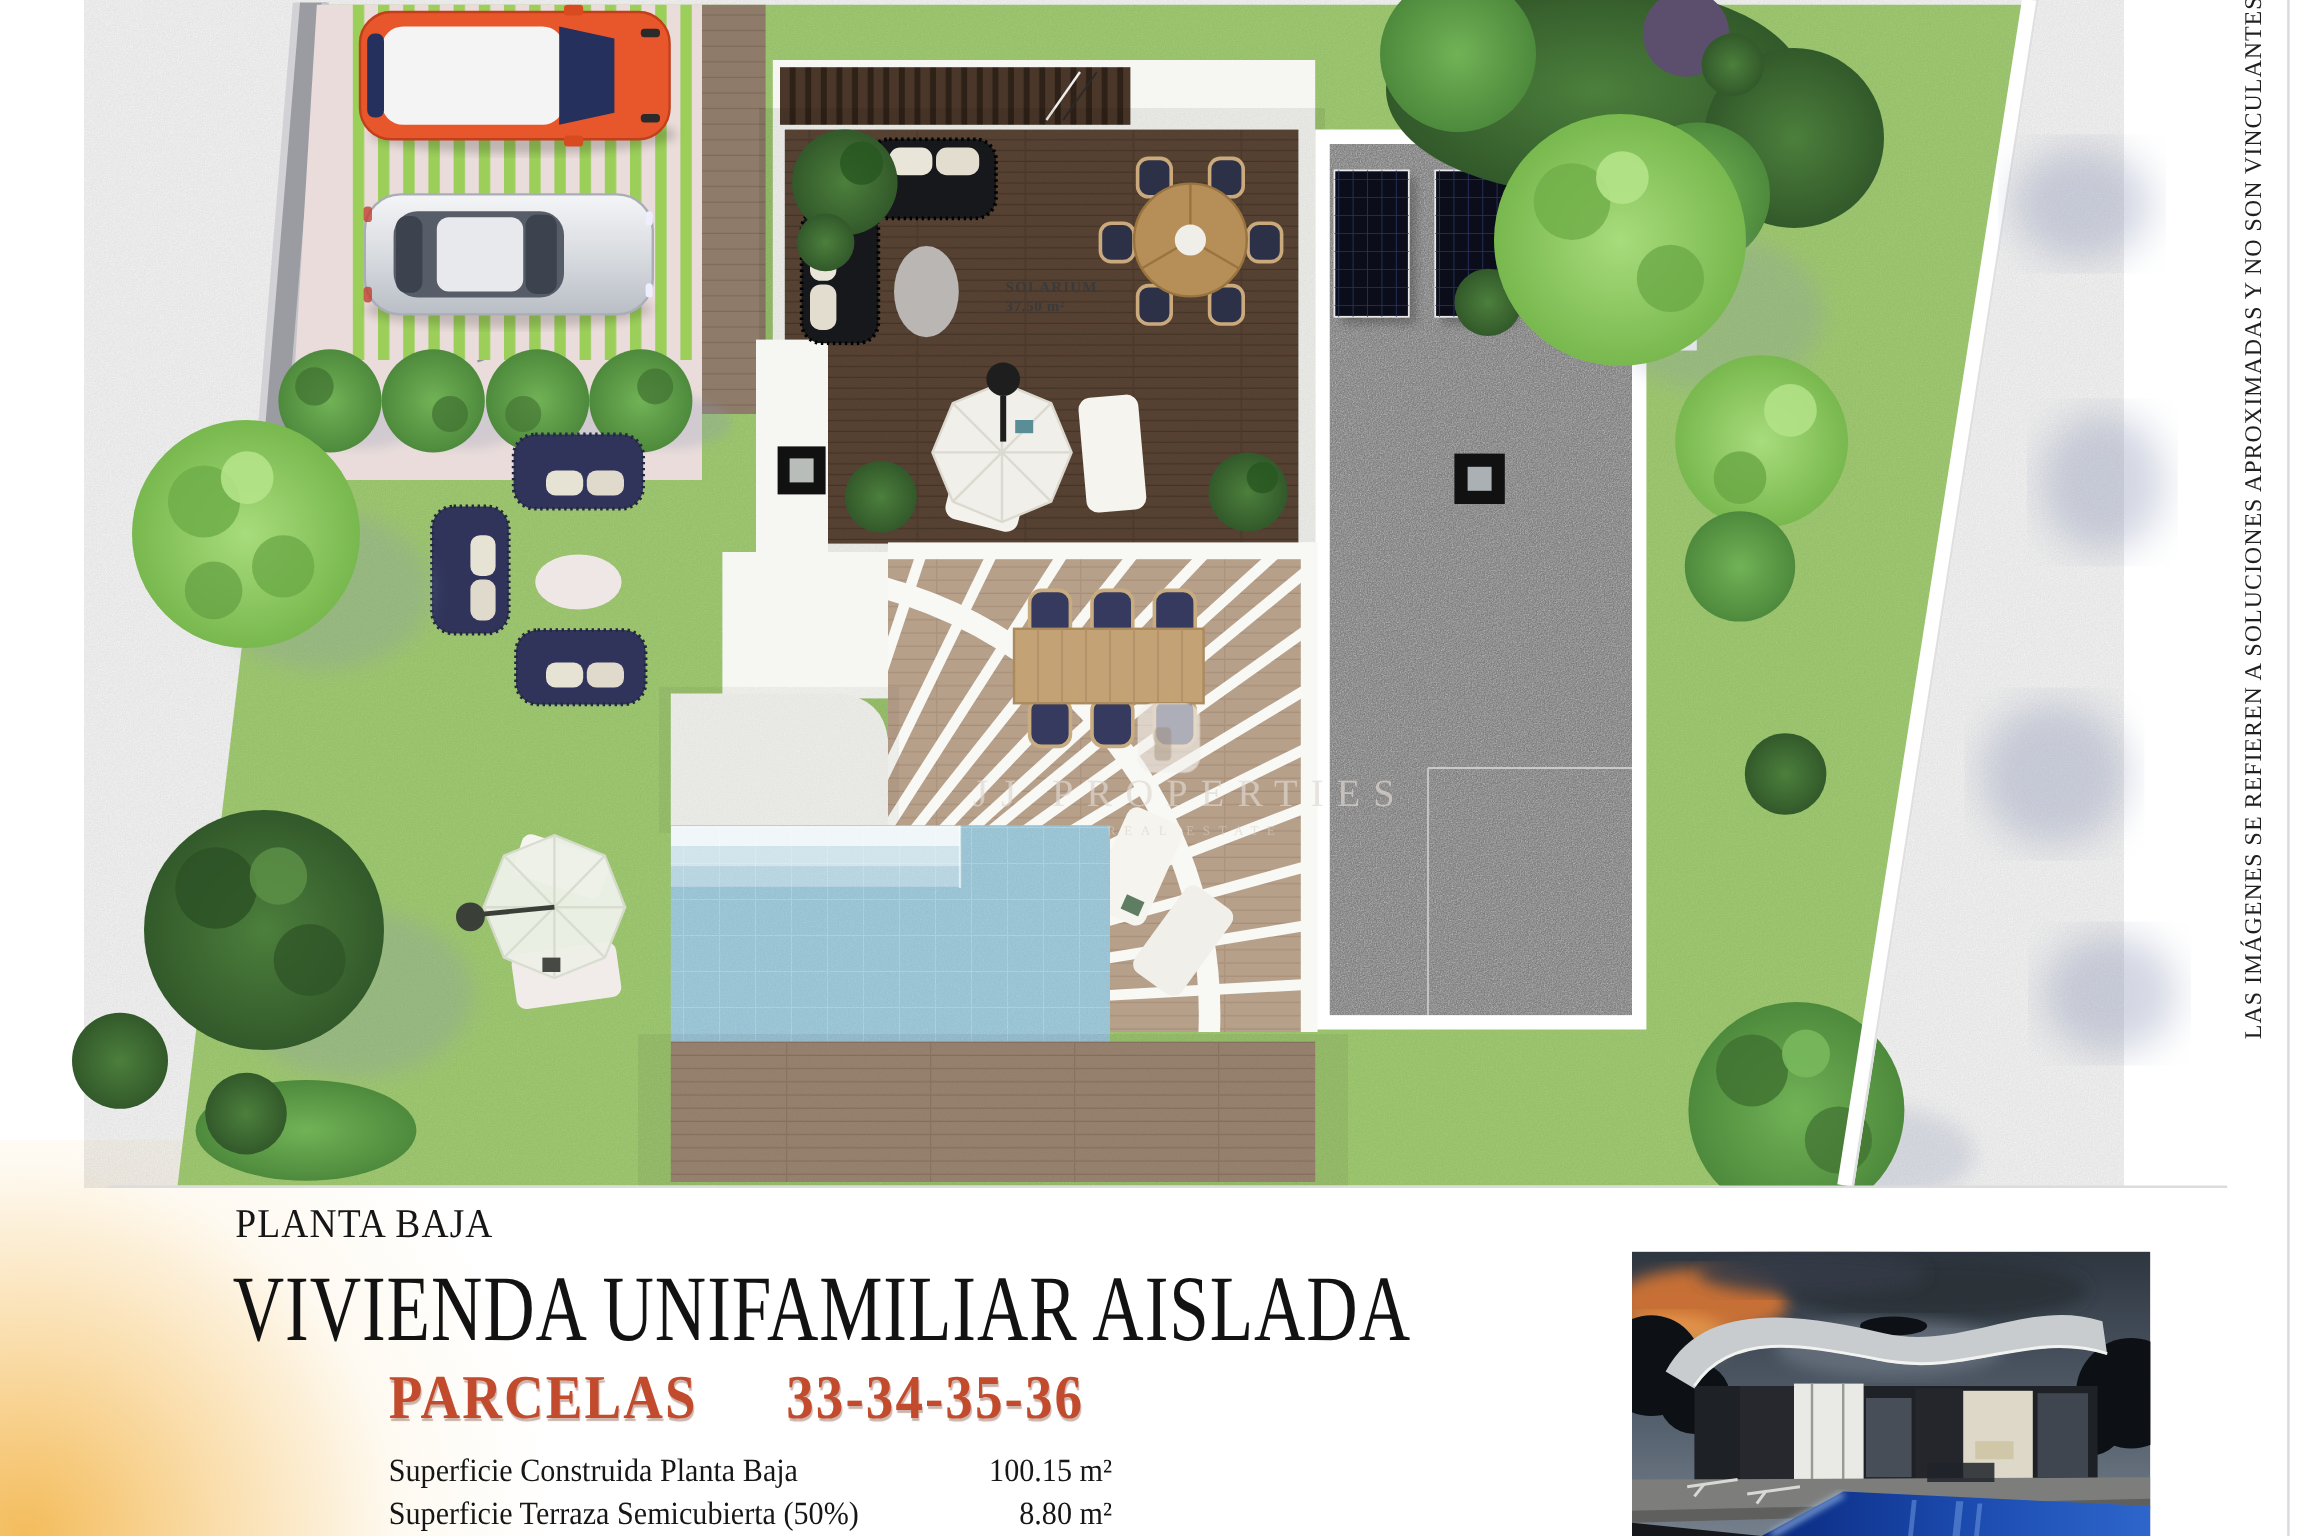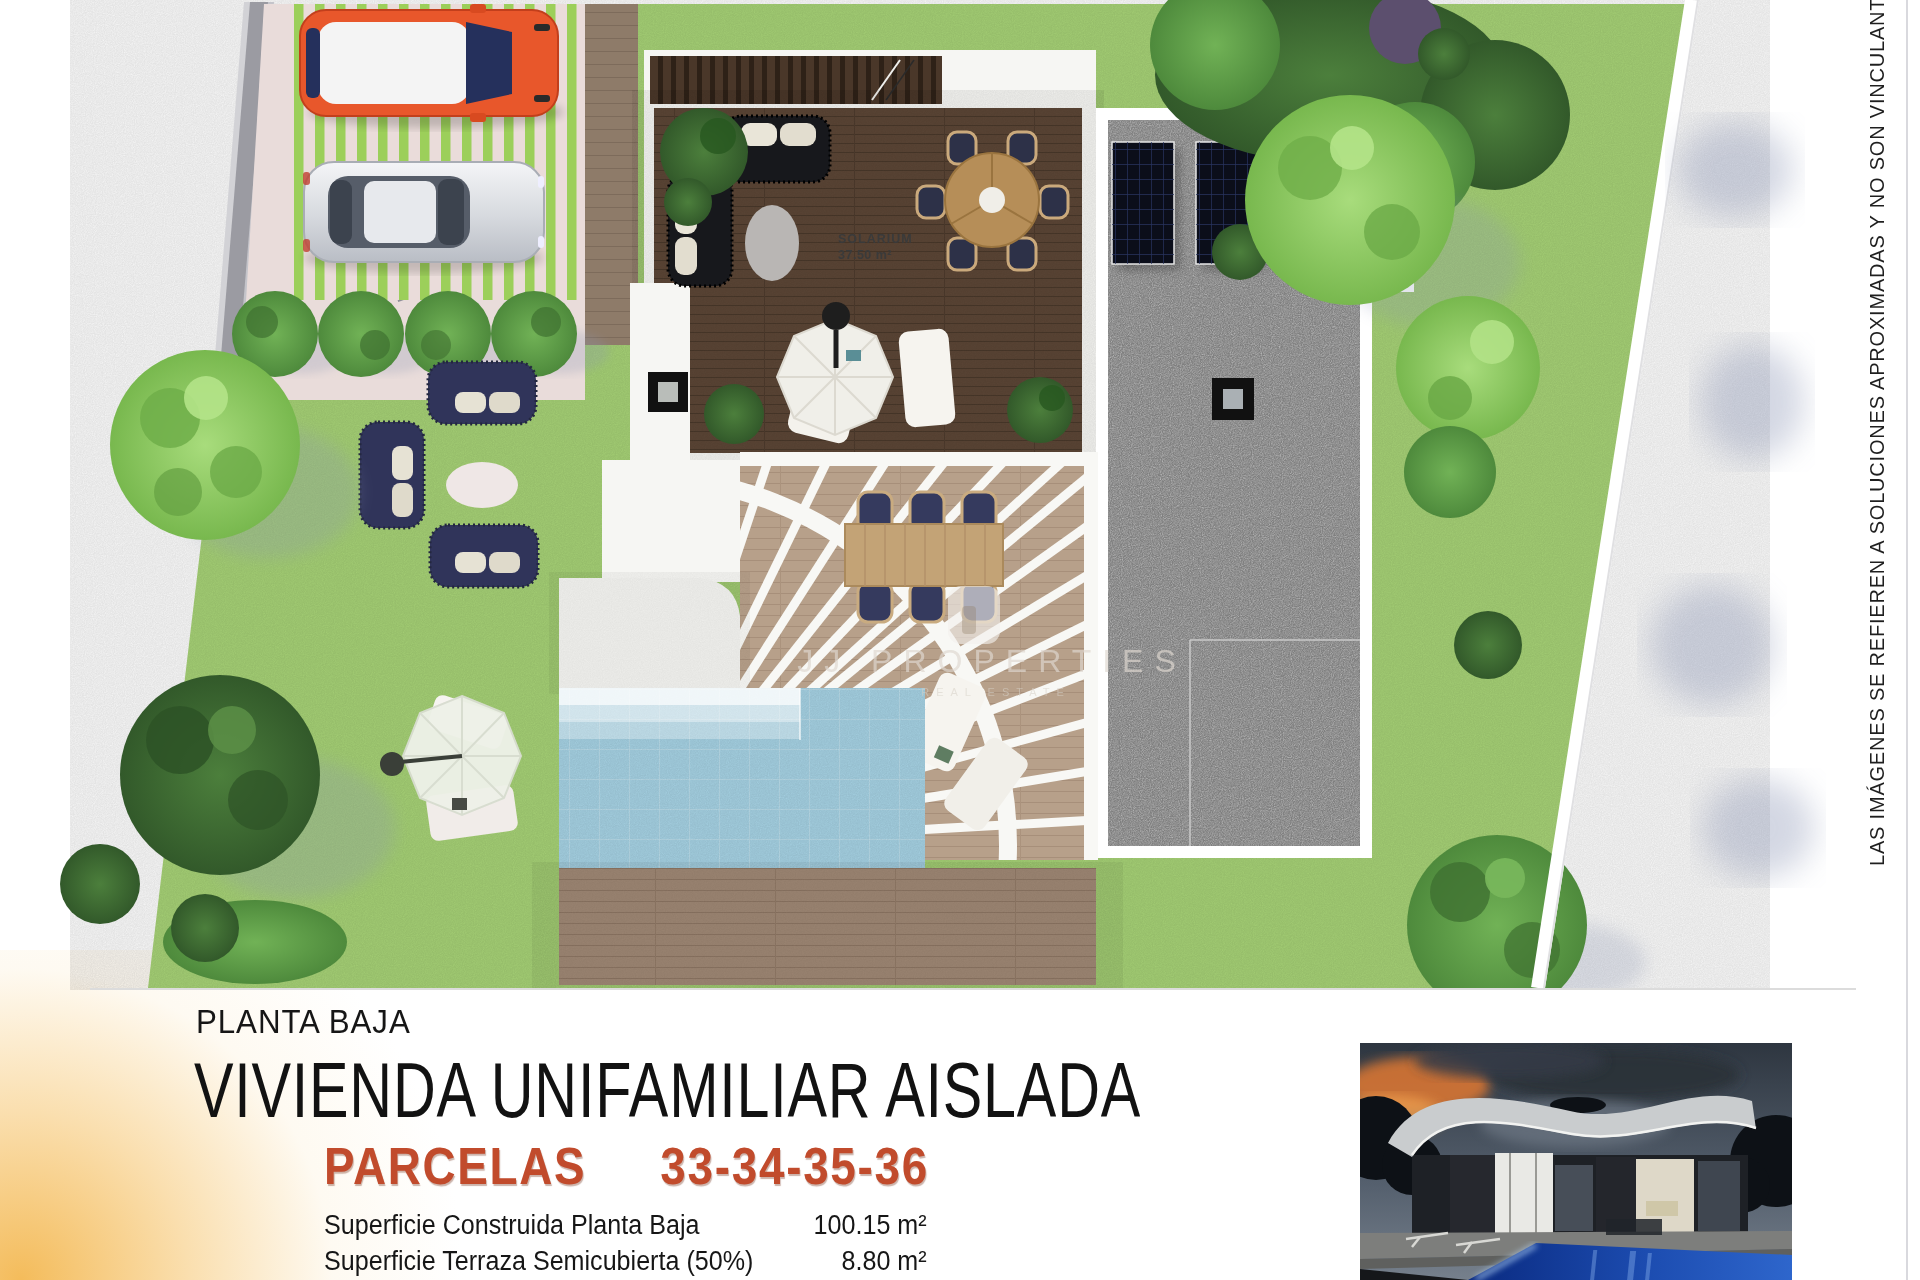--- a/index.html
+++ b/index.html
@@ -1,17 +1,17 @@
 <!DOCTYPE html>
 <html><head>
 <meta charset="utf-8">
 <style>
   html,body{margin:0;padding:0;background:#ffffff;}
   .page{position:relative;width:1920px;height:1280px;background:#ffffff;overflow:hidden;
-        font-family:Liberation Sans, sans-serif;color:#1b1b1b;}
+        font-family:Liberation Serif, serif;color:#1b1b1b;}
   .sun-glow{position:absolute;left:0px;top:950px;width:520px;height:330px;pointer-events:none;
         background:radial-gradient(circle at 4% 100%, rgba(242,176,62,0.85) 0%, rgba(246,196,108,0.55) 28%,
                    rgba(252,238,210,0.30) 52%, rgba(255,255,255,0) 74%);}
   svg{display:block;}
   .plan-svg{position:absolute;left:0;top:0;}
   .edge-line{position:absolute;left:1906px;top:0;width:2px;height:1280px;background:#d9d9de;}
   .floor-label{position:absolute;left:196px;top:1002px;font-size:34px;letter-spacing:1px;
         transform:scaleX(0.92);transform-origin:left top;color:#161616;}
   .main-title{position:absolute;left:194px;top:1050px;font-size:78px;letter-spacing:1px;line-height:1.05;
         transform:scaleX(0.76);transform-origin:left top;color:#121212;white-space:nowrap;}

